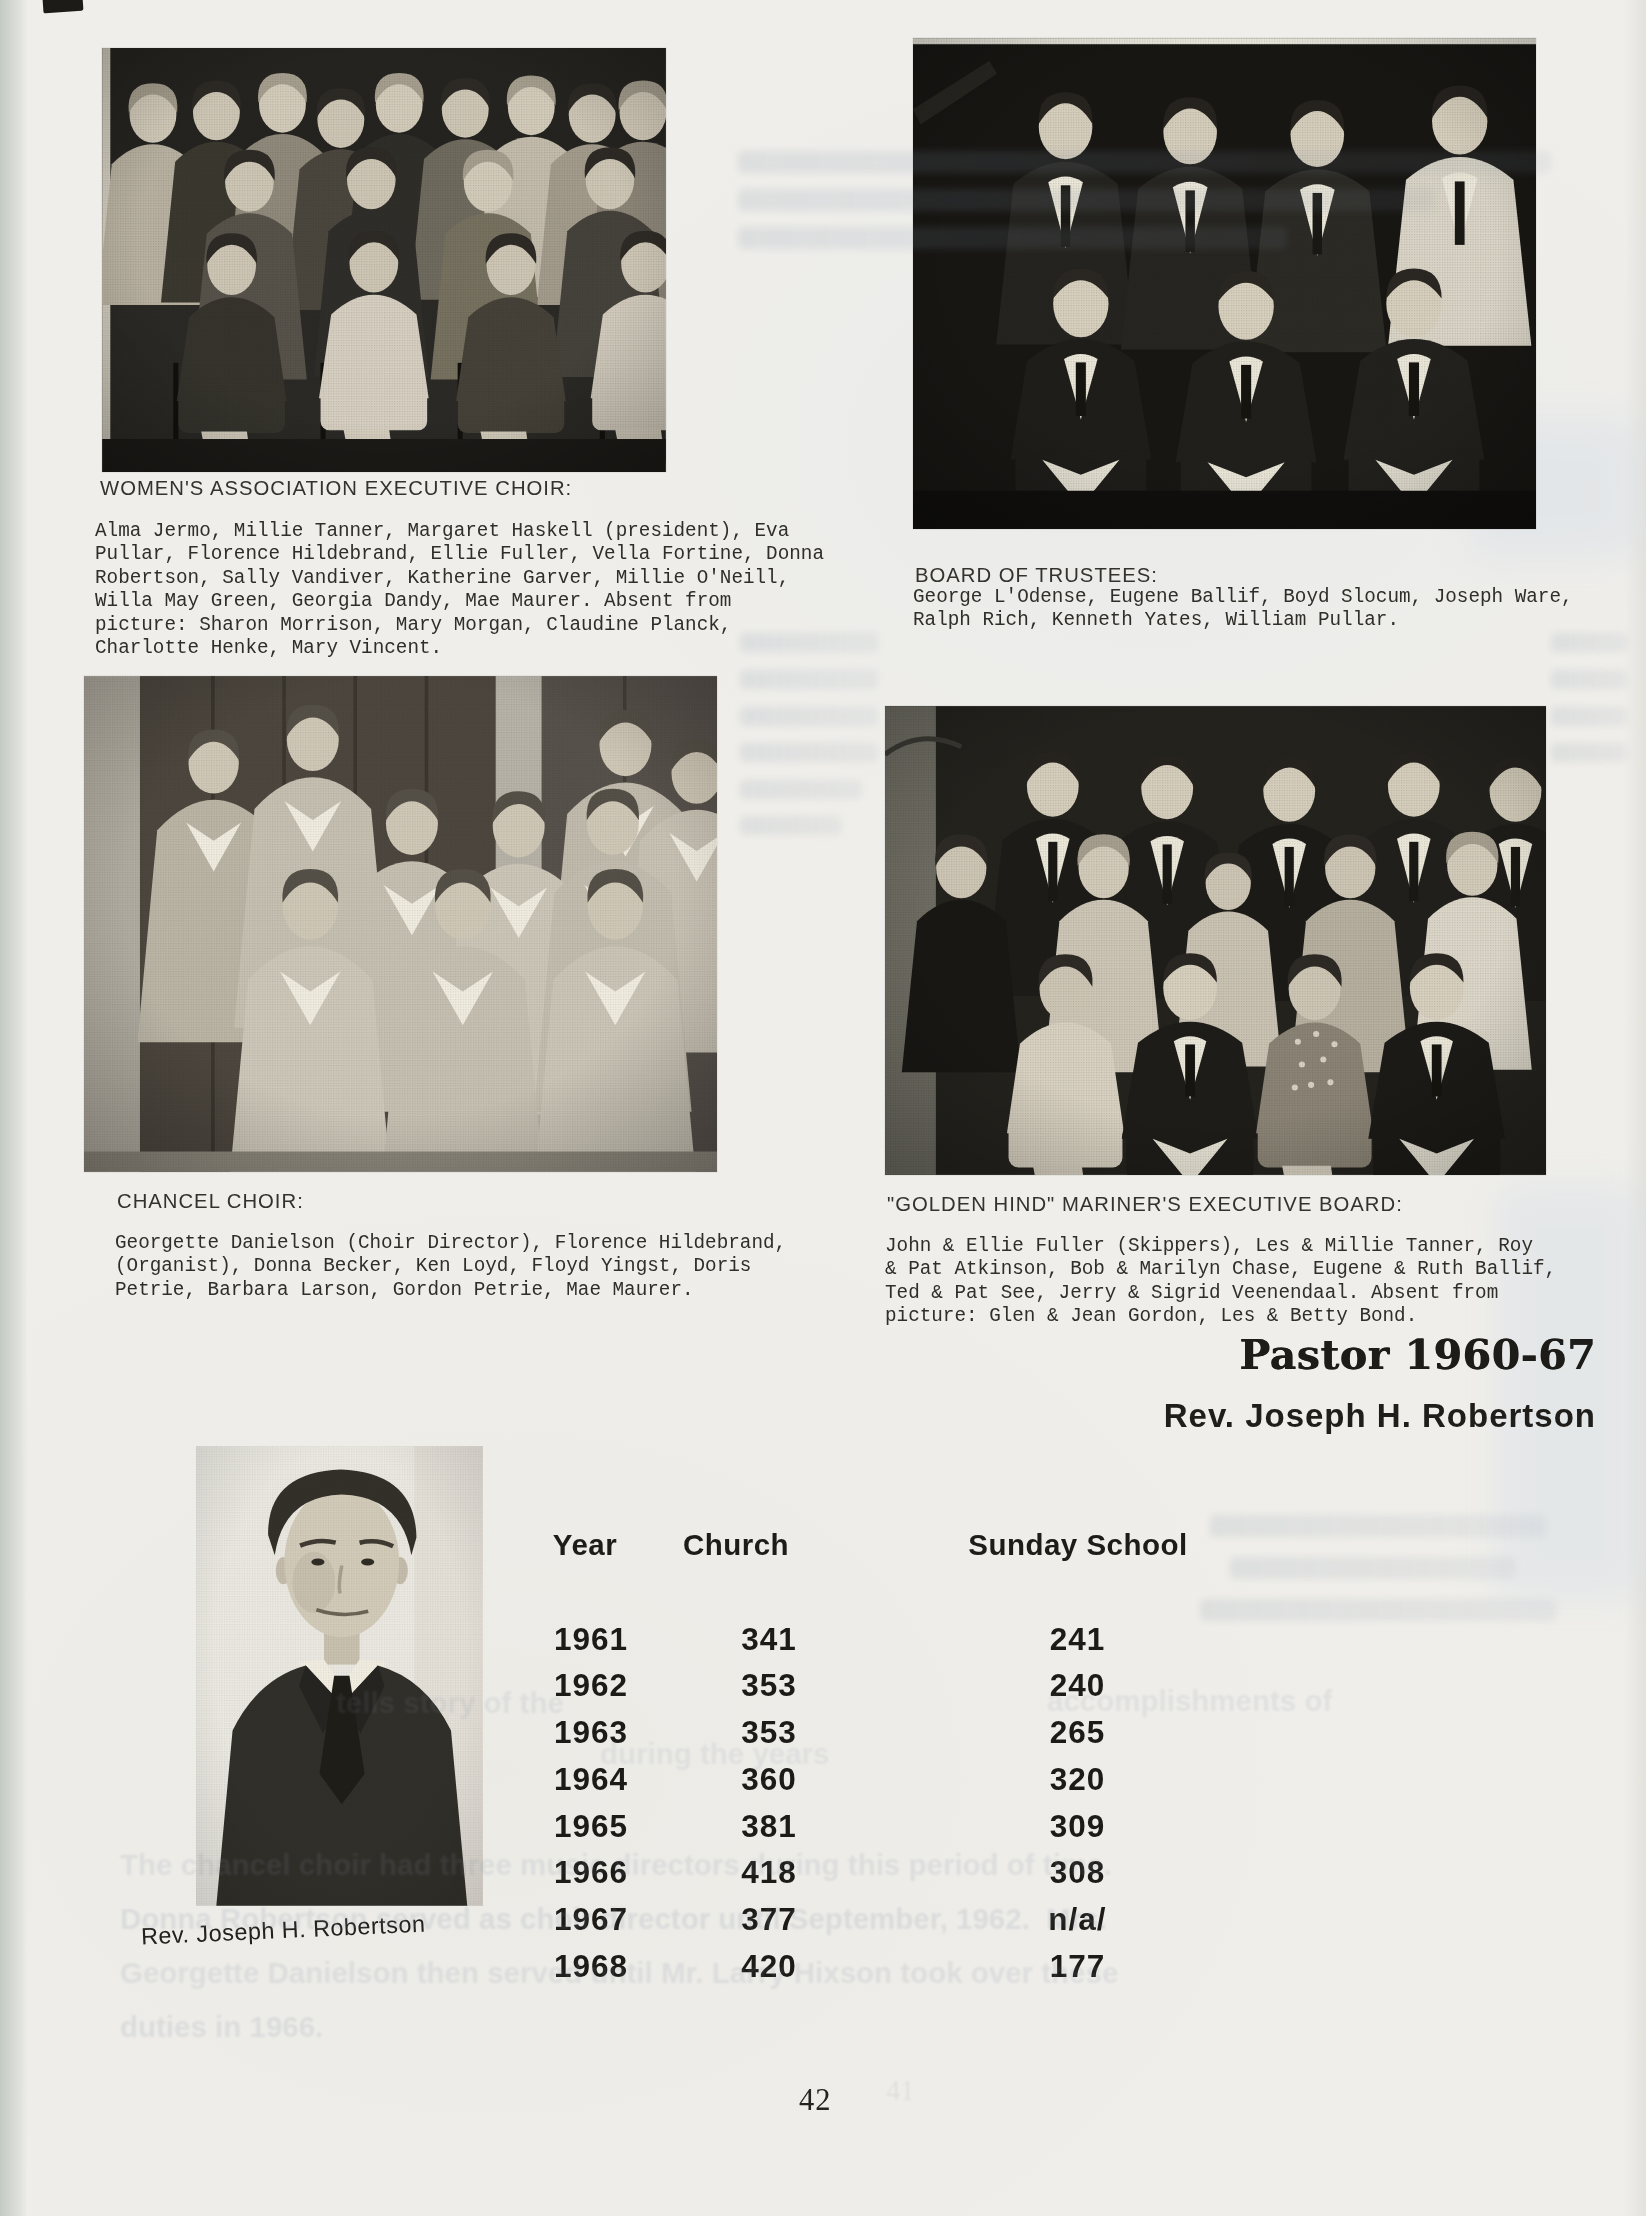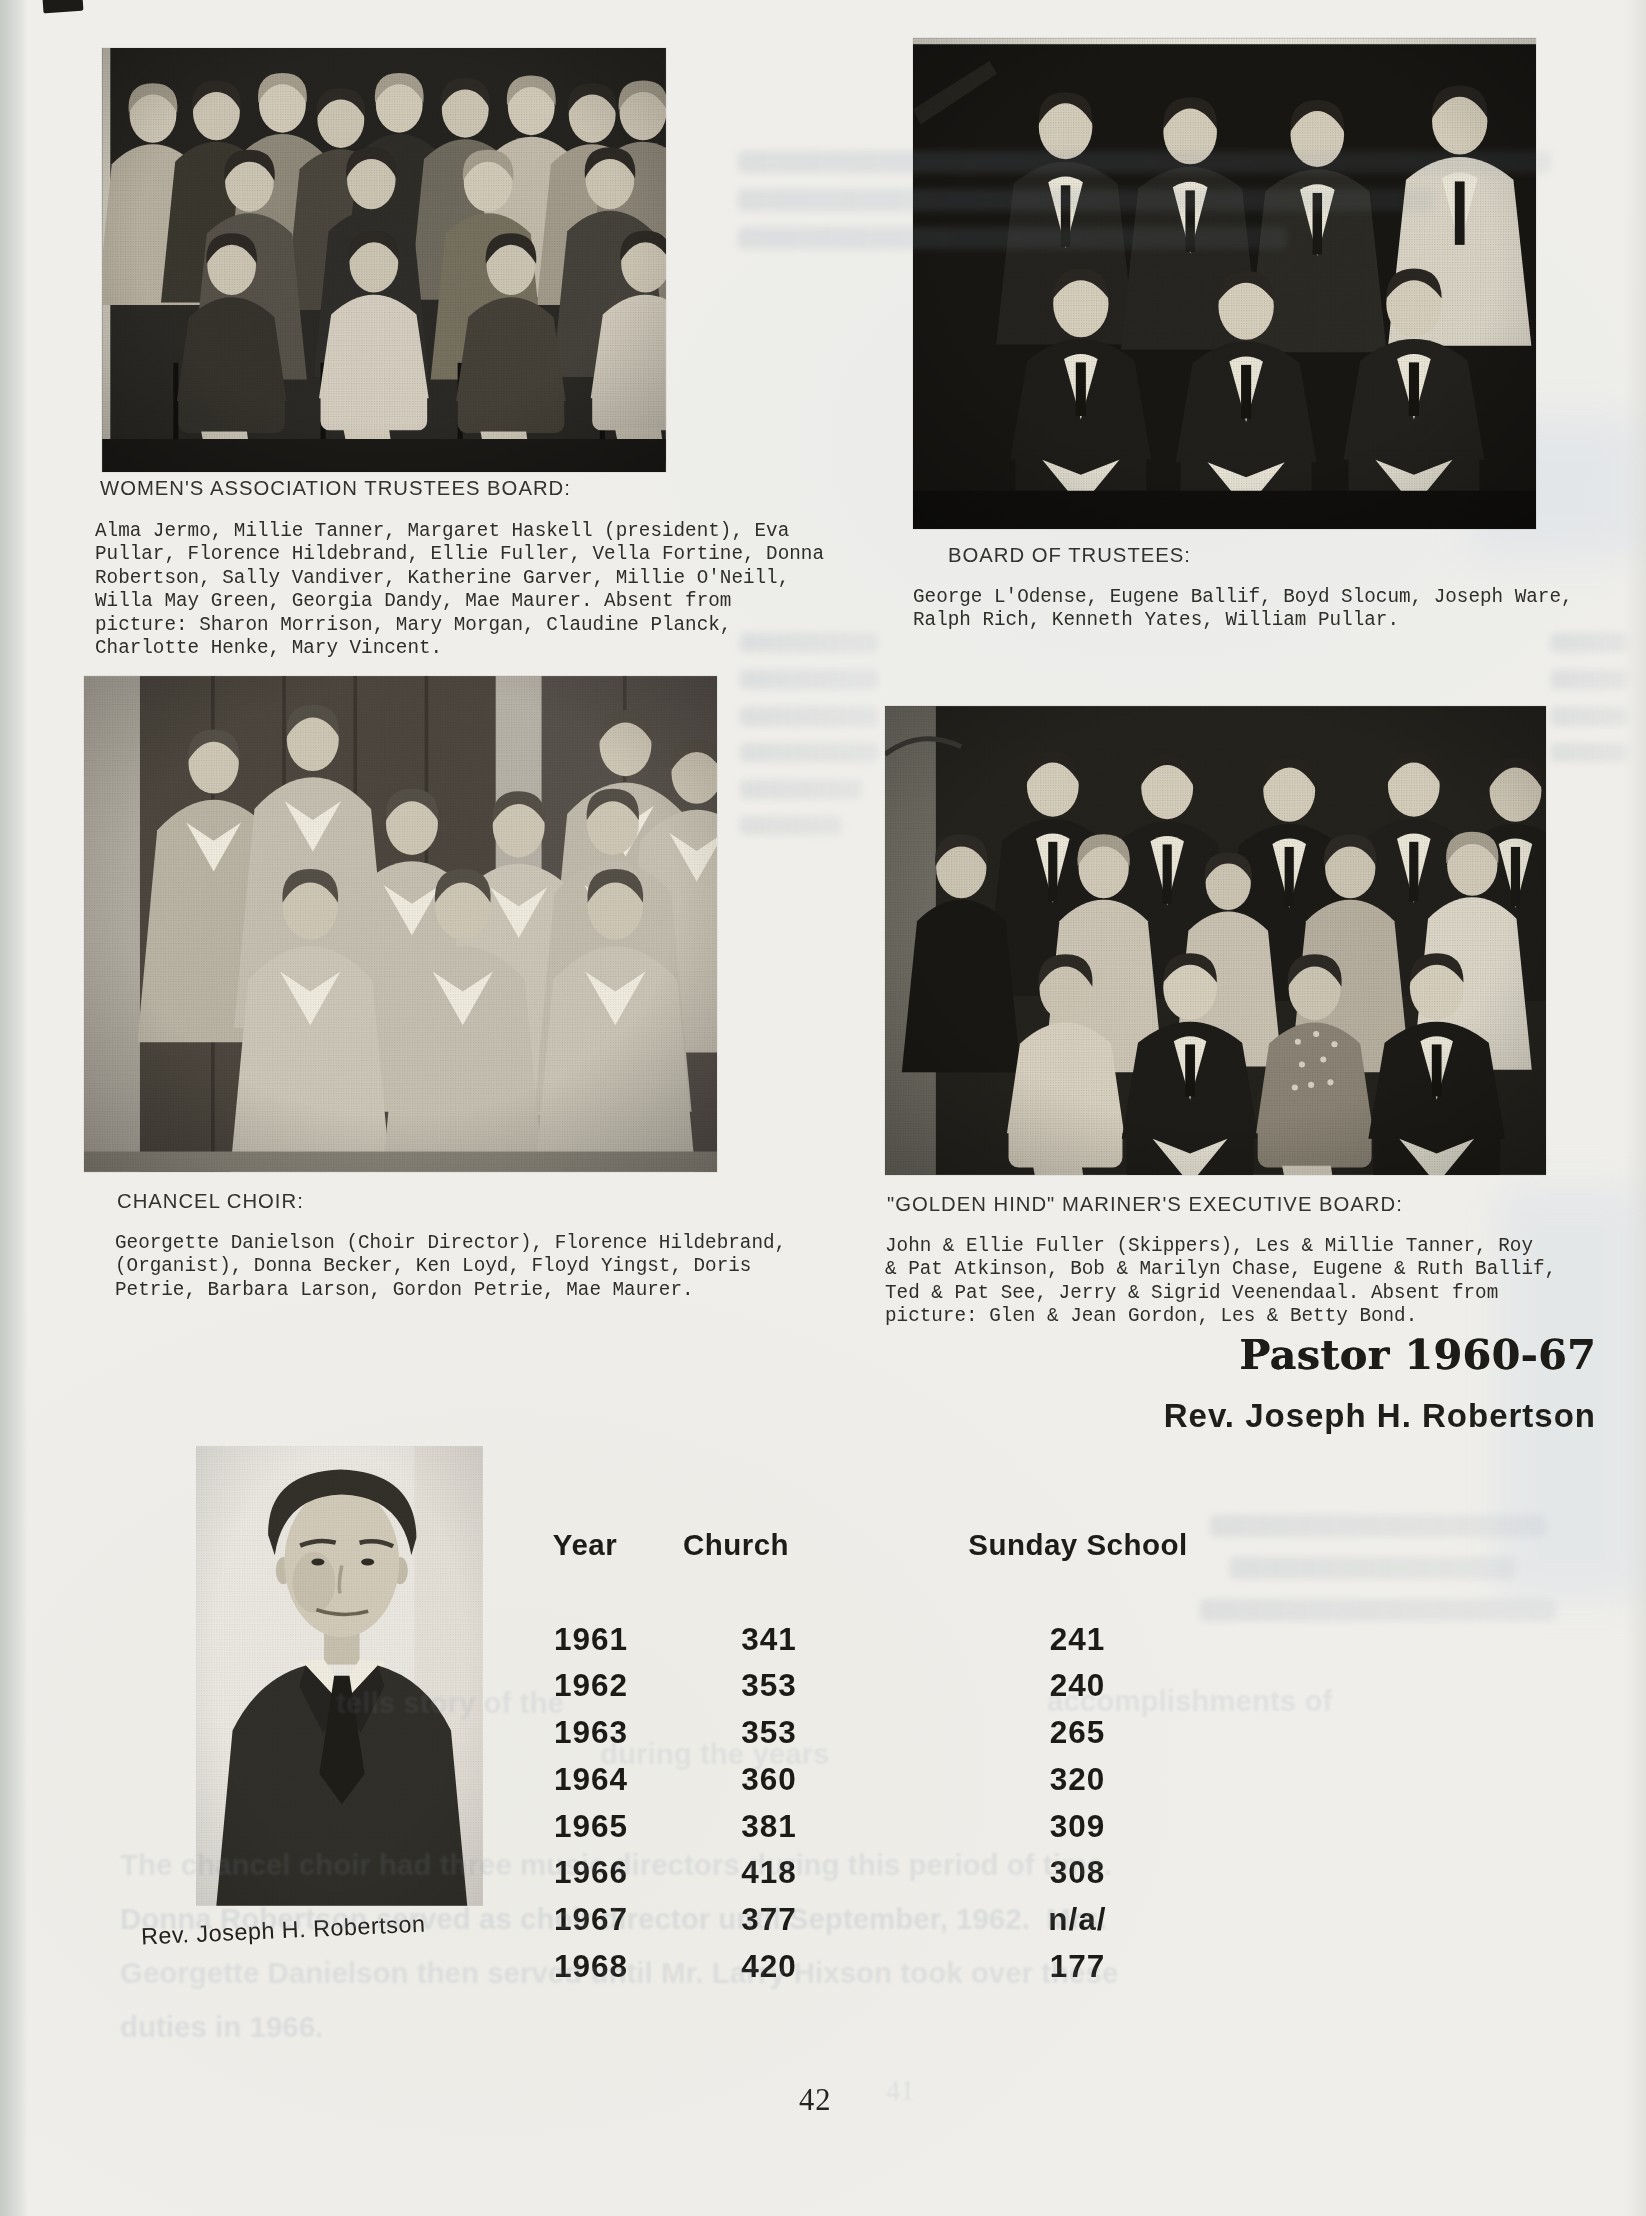--- a/index.html
+++ b/index.html
@@ -198,29 +198,29 @@
         </g>
       <g transform="translate(985,565) scale(1.65)" style="color:#22211d">
           <use href="#sym-seated-man"></use>
         </g>
       <rect y="890" width="1225" height="75" fill="#100f0d"></rect>
       <rect width="1225" height="965" fill="url(#dots)" opacity="0.22"></rect>
       <rect width="1225" height="965" fill="url(#vig)"></rect>
     </svg>
   </div>
 
-  <div class="abs caption-title" style="left:100px;top:477px;">WOMEN'S ASSOCIATION TRUSTEES BOARD:</div>
+  <div class="abs caption-title" style="left:100px;top:477px;">WOMEN'S ASSOCIATION EXECUTIVE CHOIR:</div>
   <div class="abs caption-body" style="left:95px;top:520px;width:737px;">Alma Jermo, Millie Tanner, Margaret Haskell (president), Eva
 Pullar, Florence Hildebrand, Ellie Fuller, Vella Fortine, Donna
 Robertson, Sally Vandiver, Katherine Garver, Millie O'Neill,
 Willa May Green, Georgia Dandy, Mae Maurer.  Absent from
 picture:  Sharon Morrison, Mary Morgan, Claudine Planck,
 Charlotte Henke, Mary Vincent.</div>
 
-  <div class="abs caption-title" style="left:915px;top:544px;margin-left:33px;">BOARD OF TRUSTEES:</div>
+  <div class="abs caption-title" style="left:915px;top:564px;">BOARD OF TRUSTEES:</div>
   <div class="abs caption-body" style="left:913px;top:586px;width:722px;">George L'Odense, Eugene Ballif, Boyd Slocum, Joseph Ware,
 Ralph Rich, Kenneth Yates, William Pullar.</div>
 
   <div class="photo" style="left:84px;top:676px;width:633px;height:496px;">
     <svg viewBox="0 0 1245 975" width="633" height="496">
       <rect width="1245" height="975" fill="#b0aba0"></rect>
       <rect x="110" width="700" height="975" fill="#4c463e"></rect>
       <rect x="250" width="7" height="975" fill="#3a352e"></rect>
       <rect x="390" width="7" height="975" fill="#3a352e"></rect>
       <rect x="530" width="7" height="975" fill="#3a352e"></rect>

